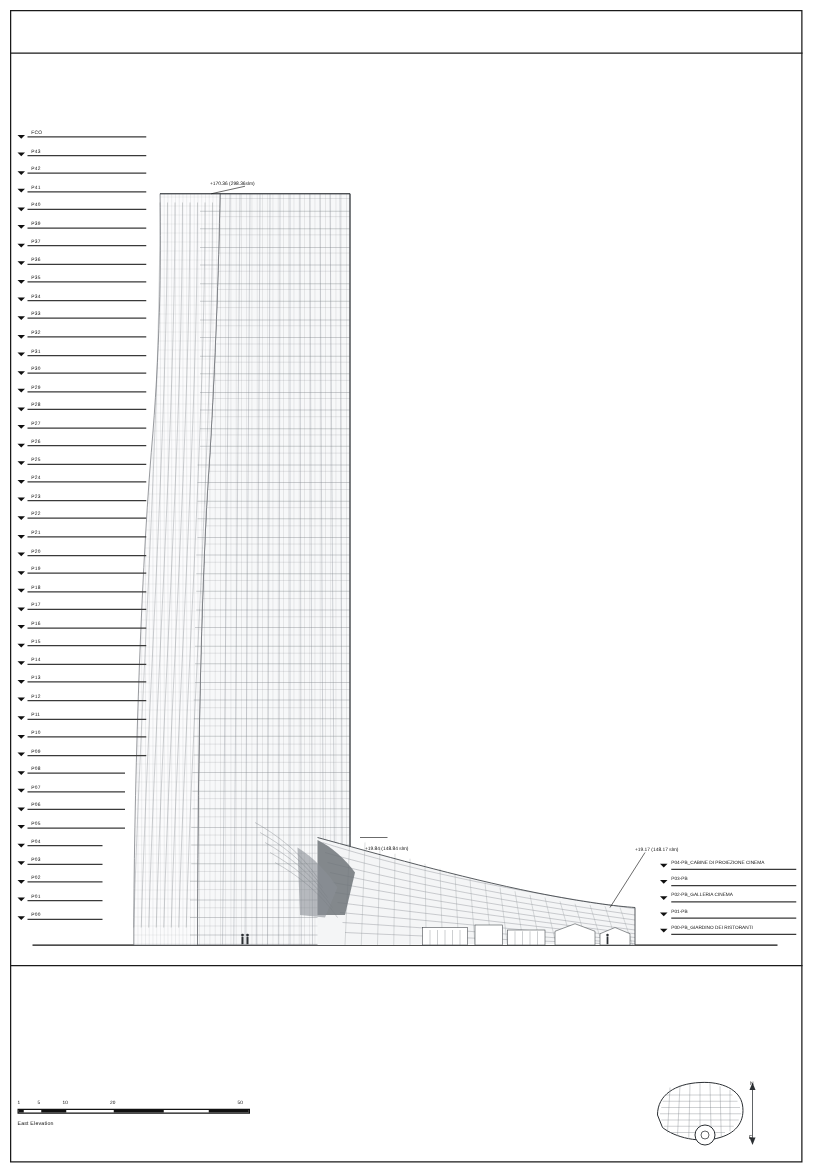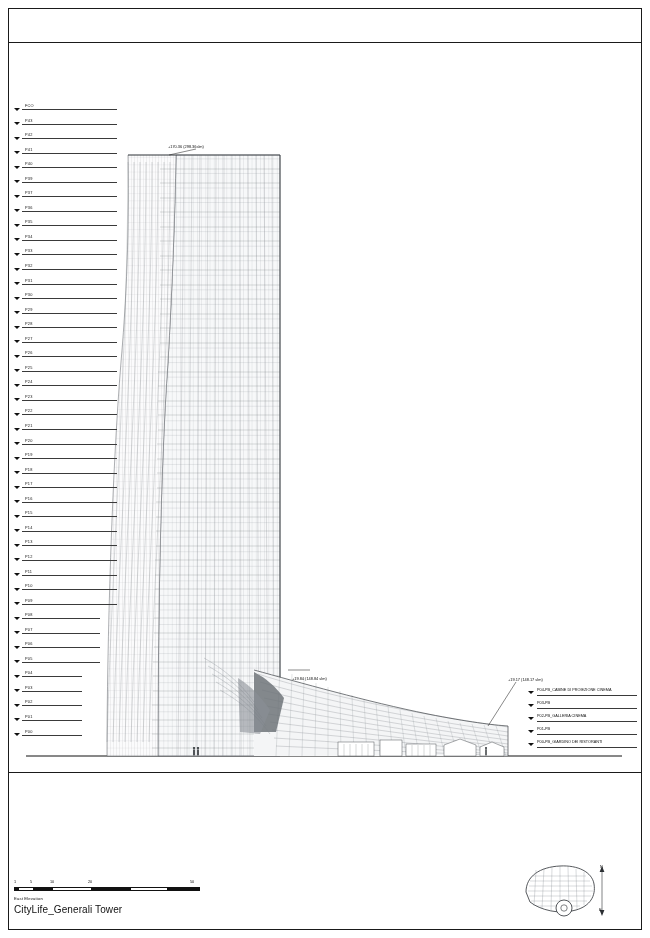--- a/index.html
+++ b/index.html
@@ -688,21 +688,20 @@
     <div class="scalebar-bar">
       <i style="left:0px;width:4px"></i>
       <i style="left:18px;width:20px"></i>
       <i style="left:76px;width:40px"></i>
       <i style="left:152px;width:32px"></i>
     </div>
   </div>
 
   <div class="titleblock">
     <div class="title-sub">East Elevation</div>
-    <div class="title-main">CityLife_Generali Tower</div>
   </div>
 
   <div class="keyplan">
     <svg width="110" height="60" viewBox="0 0 110 60" xmlns="http://www.w3.org/2000/svg">
       <path d="M6,30 C6,14 20,5 40,4 C58,3 72,10 74,22 C76,34 70,44 56,48 C40,53 20,48 10,40 Z" fill="#ffffff" stroke="#2b2f33" stroke-width="0.8"></path>
       <g stroke="#7f848a" stroke-width="0.3">
         <line x1="12" y1="14" x2="66" y2="14"></line>
         <line x1="10" y1="19" x2="70" y2="19"></line>
         <line x1="9" y1="24" x2="72" y2="24"></line>
         <line x1="8" y1="29" x2="73" y2="29"></line>

